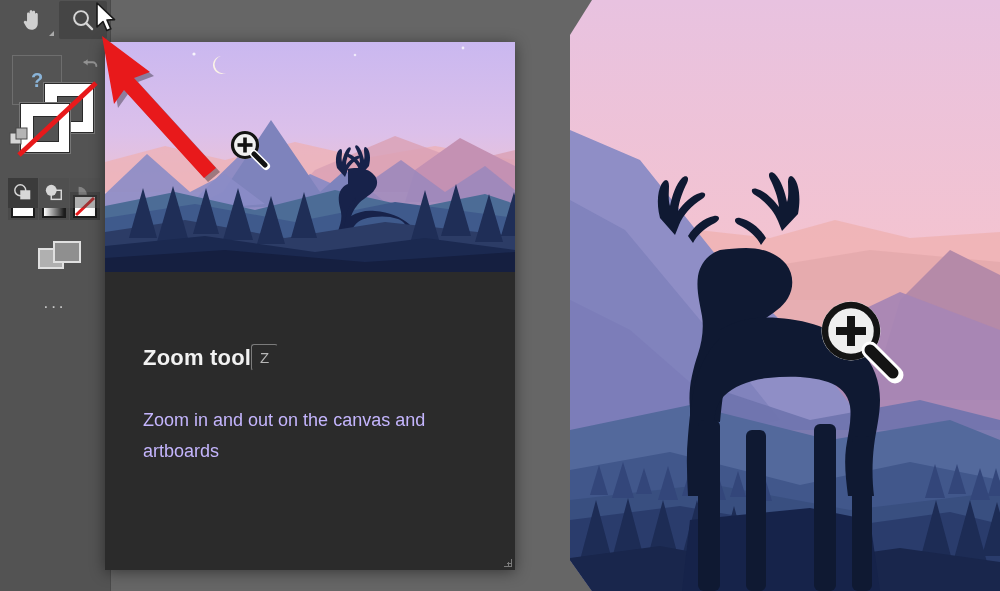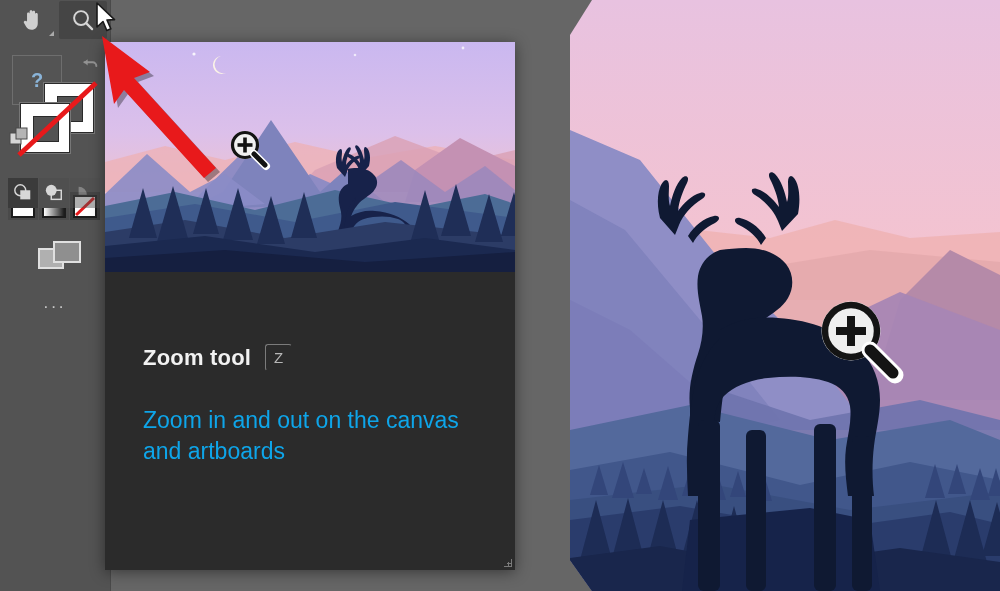--- a/index.html
+++ b/index.html
@@ -85,31 +85,31 @@
   .dots{position:absolute;left:0;top:10px;width:110px;text-align:center;color:#c8c8c8;font-size:17px;letter-spacing:3px;line-height:14px;}
 
   
   .tooltip{
     position:absolute;left:105px;top:42px;width:410px;height:528px;
     background:#2b2b2b;box-shadow:0 2px 14px rgba(0,0,0,.45);
     overflow:hidden;
   }
   .tt-media{position:absolute;left:0;top:0;width:410px;height:230px;overflow:hidden;background:#caa;}
   .tt-body{position:absolute;left:0;top:230px;width:410px;height:298px;background:#2b2b2b;}
-  .tt-title-row{position:absolute;left:38px;top:72px;display:flex;align-items:center;gap:14px;justify-content:space-between;}
+  .tt-title-row{position:absolute;left:38px;top:72px;display:flex;align-items:center;justify-content:space-between;}
   .tt-title{color:#f2f2f2;font-size:22px;font-weight:bold;letter-spacing:.2px;}
   .tt-key{
     width:25px;height:25px;border:1px solid #7b7b7b;border-top-color:#7b7b7b;
     border-radius:3px;color:#b7b7b7;font-size:15px;
     display:flex;align-items:center;justify-content:center;
     border-right-color:transparent;border-bottom-color:transparent;
   }
   .tt-desc{
     position:absolute;left:38px;top:133px;width:335px;
-    color:#0ea5e9;font-size:23px;line-height:31px;
+    color:#c4b5fd;font-size:18px;line-height:31px;
   }
   .tt-btn{
     position:absolute;left:210px;top:247px;width:160px;height:45px;
     border:2px solid #d7d7d7;border-radius:24px;background:transparent;
     color:#ededed;font-size:17px;font-weight:bold;font-family:"Liberation Sans",sans-serif;
     cursor:pointer;
   }
   .tt-grip{position:absolute;right:3px;bottom:3px;width:8px;height:8px;}
   .tt-grip i{position:absolute;background:#7a7a7a;}
 

